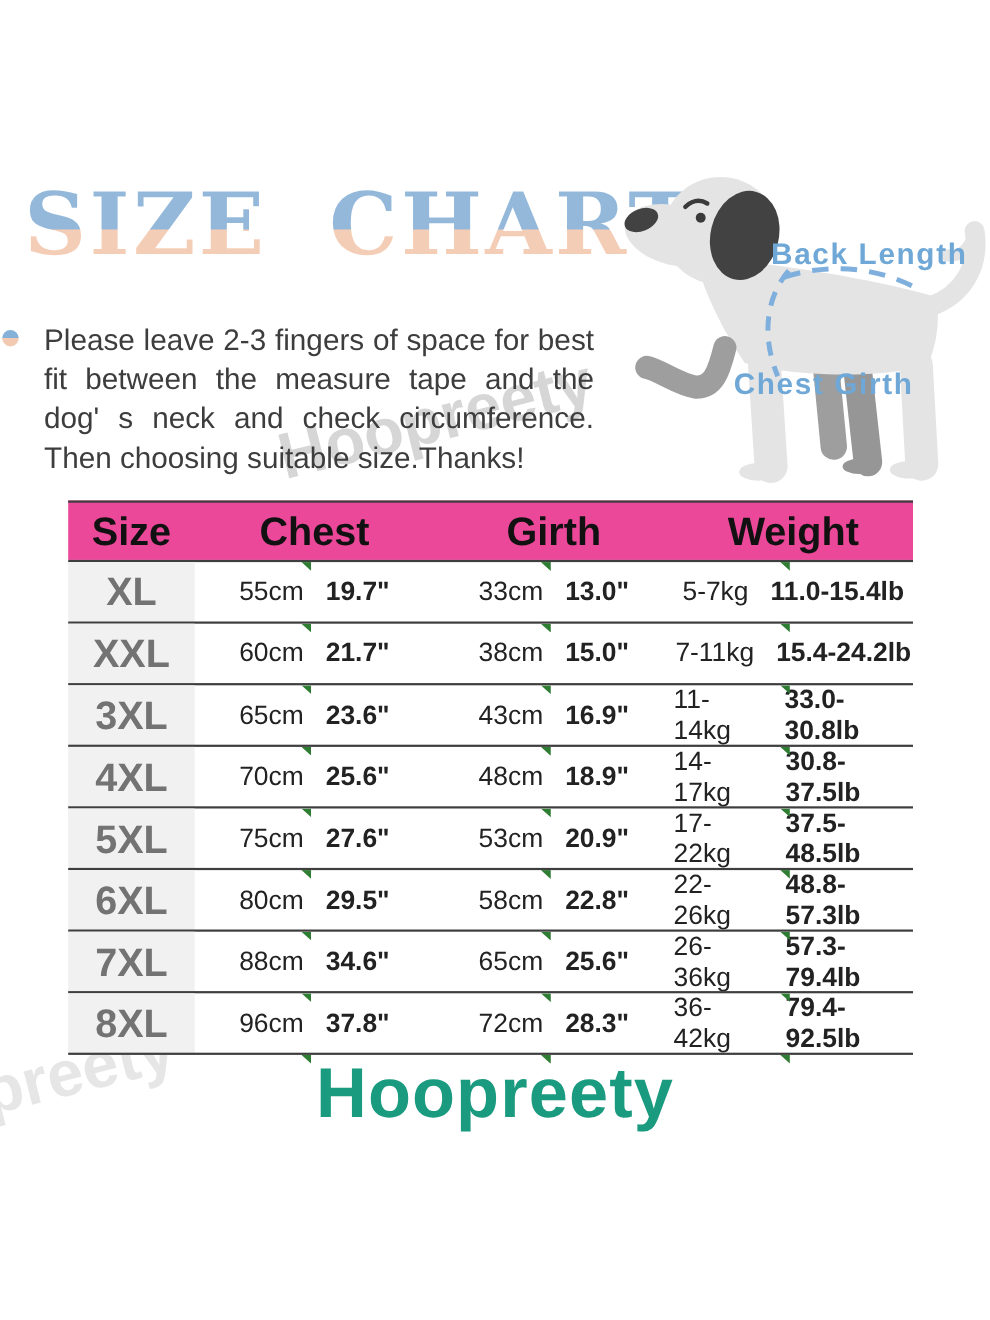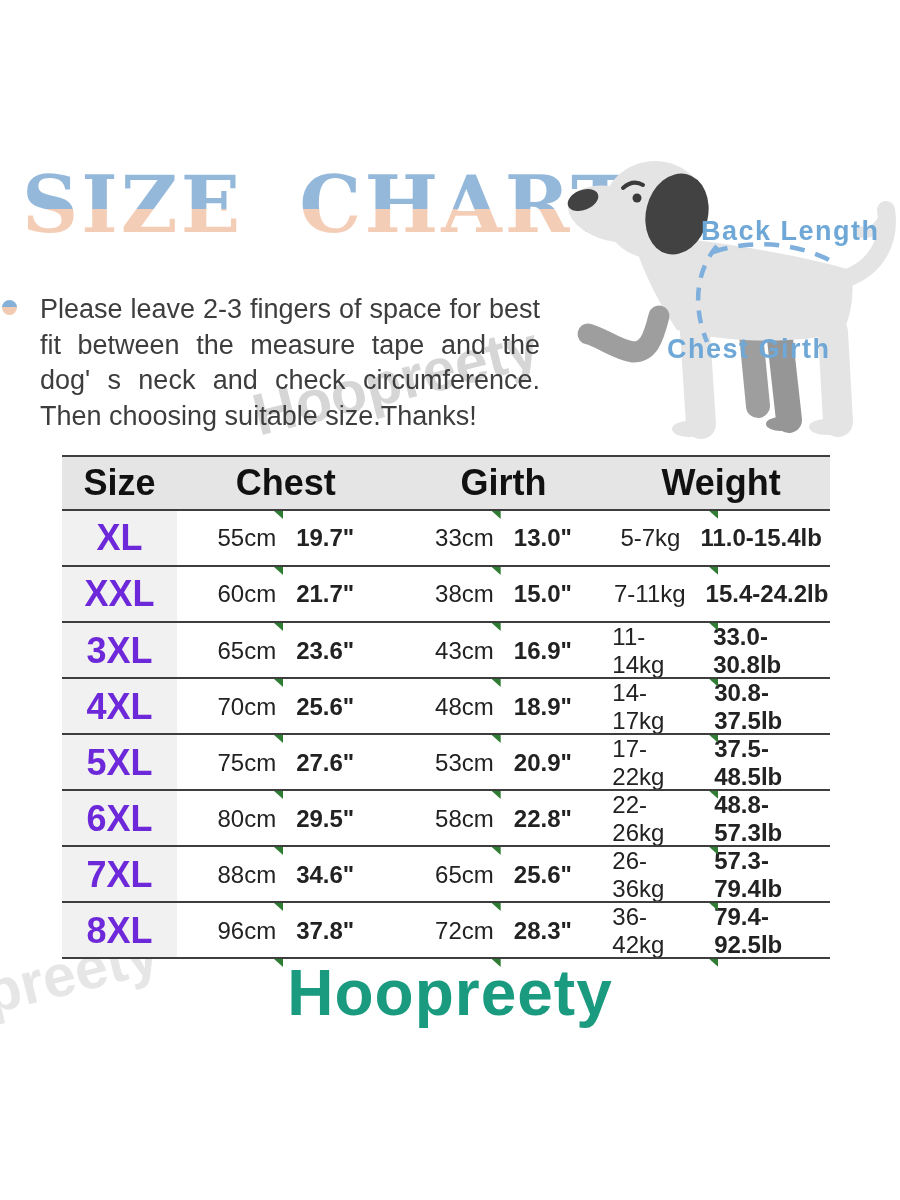--- a/index.html
+++ b/index.html
@@ -30,25 +30,25 @@
 
   
   .dog{position:absolute;left:555px;top:150px;width:345px;height:300px;z-index:2;}
   .dog text{font-family:"Liberation Sans",sans-serif;font-weight:bold;font-size:27px;
         fill:#6fa8d6;letter-spacing:1.5px;}
 
   
   .sizetable{position:absolute;left:62px;top:455px;width:768px;z-index:2;}
   .trow{display:grid;grid-template-columns:115px 1fr 1fr 1fr;height:54px;
         border-top:2px solid #3e3e3e;position:relative;}
-  .trow.head{height:52px;background:#e5e5e5;}
+  .trow.head{height:52px;background:#ec4899;}
   .trow.t-end{height:10px;border-top:2px solid #3e3e3e;}
   .cell{display:flex;align-items:center;justify-content:center;}
   .hcell{font-weight:bold;font-size:36px;color:#111;}
-  .scell{font-weight:bold;font-size:36px;color:#6d28d9;background:#f1f1f1;}
+  .scell{font-weight:bold;font-size:36px;color:#737373;background:#f1f1f1;}
   .mcell{position:relative;font-size:24px;color:#222;gap:20px;}
   .mcell .bold{font-weight:bold;}
   .mcell::before{content:"";position:absolute;left:97px;top:0;width:9px;height:8px;
         background:#2e7d33;clip-path:polygon(0 0,100% 0,100% 100%);}
   .t-end .mcell{height:10px;}
   .t-end .mcell::before{top:0;}
 
   
   .brand{position:absolute;left:0;right:0;top:956px;text-align:center;z-index:2;
         font-weight:bold;font-size:64px;letter-spacing:1px;color:#1a9b80;}

